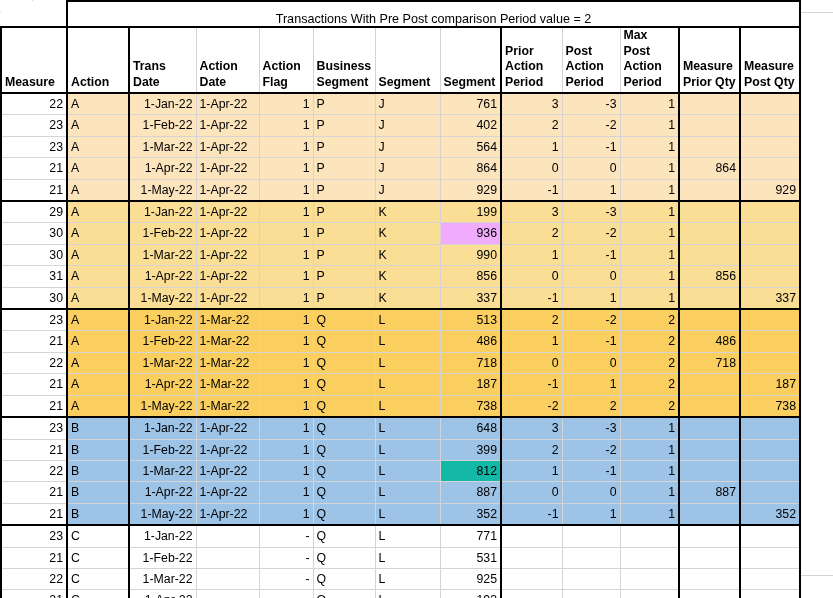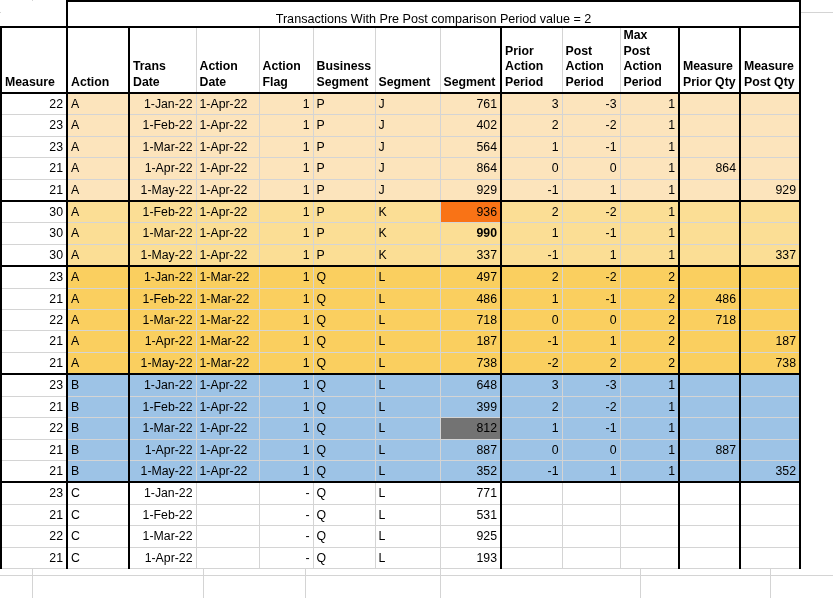--- a/index.html
+++ b/index.html
@@ -222,48 +222,78 @@
           <td class="c-text bold tb-bottom" style="background: rgb(252, 228, 188);">P</td>
           <td class="c-text bold tb-bottom" style="background: rgb(252, 228, 188);">J</td>
           <td class="c-num bold tb-right tb-bottom" style="background: rgb(252, 228, 188);">929</td>
           <td class="c-num bold tb-bottom" style="background: rgb(252, 228, 188);">-1</td>
           <td class="c-num bold tb-bottom" style="background: rgb(252, 228, 188);">1</td>
           <td class="c-num bold tb-right tb-bottom" style="background: rgb(252, 228, 188);">1</td>
           <td class="c-num bold tb-right tb-bottom" style="background: rgb(252, 228, 188);"></td>
           <td class="c-num bold tb-right tb-bottom" style="background: rgb(252, 228, 188);">929</td>
         </tr>
         <tr class="data-row">
+          <td class="c-num opdays-cell tb-left tb-right tb-top">29</td>
+          <td class="c-text tb-right tb-top" style="background: rgb(251, 222, 149);">A</td>
+          <td class="c-num tb-top" style="background: rgb(251, 222, 149);">1-Jan-22</td>
+          <td class="c-text tb-top" style="background: rgb(251, 222, 149);">1-Apr-22</td>
+          <td class="c-num tb-top" style="background: rgb(251, 222, 149);">1</td>
+          <td class="c-text tb-top" style="background: rgb(251, 222, 149);">P</td>
+          <td class="c-text tb-top" style="background: rgb(251, 222, 149);">K</td>
+          <td class="c-num tb-right tb-top" style="background: rgb(251, 222, 149);">199</td>
+          <td class="c-num tb-top" style="background: rgb(251, 222, 149);">3</td>
+          <td class="c-num tb-top" style="background: rgb(251, 222, 149);">-3</td>
+          <td class="c-num tb-right tb-top" style="background: rgb(251, 222, 149);">1</td>
+          <td class="c-num tb-right tb-top" style="background: rgb(251, 222, 149);"></td>
+          <td class="c-num tb-right tb-top" style="background: rgb(251, 222, 149);"></td>
+        </tr>
+        <tr class="data-row">
           <td class="c-num opdays-cell tb-left tb-right">30</td>
           <td class="c-text tb-right" style="background: rgb(251, 222, 149);">A</td>
           <td class="c-num" style="background: rgb(251, 222, 149);">1-Feb-22</td>
           <td class="c-text" style="background: rgb(251, 222, 149);">1-Apr-22</td>
           <td class="c-num" style="background: rgb(251, 222, 149);">1</td>
           <td class="c-text" style="background: rgb(251, 222, 149);">P</td>
           <td class="c-text" style="background: rgb(251, 222, 149);">K</td>
-          <td class="c-num tb-right" style="background: #f97316;">936</td>
+          <td class="c-num tb-right" style="background: #f0abfc;">936</td>
           <td class="c-num" style="background: rgb(251, 222, 149);">2</td>
           <td class="c-num" style="background: rgb(251, 222, 149);">-2</td>
           <td class="c-num tb-right" style="background: rgb(251, 222, 149);">1</td>
           <td class="c-num tb-right" style="background: rgb(251, 222, 149);"></td>
           <td class="c-num tb-right" style="background: rgb(251, 222, 149);"></td>
         </tr>
         <tr class="data-row">
           <td class="c-num opdays-cell tb-left tb-right">30</td>
           <td class="c-text tb-right" style="background: rgb(251, 222, 149);">A</td>
           <td class="c-num" style="background: rgb(251, 222, 149);">1-Mar-22</td>
           <td class="c-text" style="background: rgb(251, 222, 149);">1-Apr-22</td>
           <td class="c-num" style="background: rgb(251, 222, 149);">1</td>
           <td class="c-text" style="background: rgb(251, 222, 149);">P</td>
           <td class="c-text" style="background: rgb(251, 222, 149);">K</td>
-          <td class="c-num tb-right" style="background: rgb(251, 222, 149); font-weight: bold;">990</td>
+          <td class="c-num tb-right" style="background: rgb(251, 222, 149);">990</td>
           <td class="c-num" style="background: rgb(251, 222, 149);">1</td>
           <td class="c-num" style="background: rgb(251, 222, 149);">-1</td>
           <td class="c-num tb-right" style="background: rgb(251, 222, 149);">1</td>
           <td class="c-num tb-right" style="background: rgb(251, 222, 149);"></td>
           <td class="c-num tb-right" style="background: rgb(251, 222, 149);"></td>
+        </tr>
+        <tr class="data-row">
+          <td class="c-num opdays-cell tb-left tb-right">31</td>
+          <td class="c-text bold tb-right" style="background: rgb(251, 222, 149);">A</td>
+          <td class="c-num bold" style="background: rgb(251, 222, 149);">1-Apr-22</td>
+          <td class="c-text bold" style="background: rgb(251, 222, 149);">1-Apr-22</td>
+          <td class="c-num bold" style="background: rgb(251, 222, 149);">1</td>
+          <td class="c-text bold" style="background: rgb(251, 222, 149);">P</td>
+          <td class="c-text bold" style="background: rgb(251, 222, 149);">K</td>
+          <td class="c-num bold tb-right" style="background: rgb(251, 222, 149);">856</td>
+          <td class="c-num bold" style="background: rgb(251, 222, 149);">0</td>
+          <td class="c-num bold" style="background: rgb(251, 222, 149);">0</td>
+          <td class="c-num bold tb-right" style="background: rgb(251, 222, 149);">1</td>
+          <td class="c-num bold tb-right" style="background: rgb(251, 222, 149);">856</td>
+          <td class="c-num bold tb-right" style="background: rgb(251, 222, 149);"></td>
         </tr>
         <tr class="data-row">
           <td class="c-num opdays-cell tb-left tb-right tb-bottom">30</td>
           <td class="c-text bold tb-right tb-bottom" style="background: rgb(251, 222, 149);">A</td>
           <td class="c-num bold tb-bottom" style="background: rgb(251, 222, 149);">1-May-22</td>
           <td class="c-text bold tb-bottom" style="background: rgb(251, 222, 149);">1-Apr-22</td>
           <td class="c-num bold tb-bottom" style="background: rgb(251, 222, 149);">1</td>
           <td class="c-text bold tb-bottom" style="background: rgb(251, 222, 149);">P</td>
           <td class="c-text bold tb-bottom" style="background: rgb(251, 222, 149);">K</td>
           <td class="c-num bold tb-right tb-bottom" style="background: rgb(251, 222, 149);">337</td>
@@ -274,21 +304,21 @@
           <td class="c-num bold tb-right tb-bottom" style="background: rgb(251, 222, 149);">337</td>
         </tr>
         <tr class="data-row">
           <td class="c-num opdays-cell tb-left tb-right tb-top">23</td>
           <td class="c-text tb-right tb-top" style="background: rgb(250, 207, 95);">A</td>
           <td class="c-num tb-top" style="background: rgb(250, 207, 95);">1-Jan-22</td>
           <td class="c-text tb-top" style="background: rgb(250, 207, 95);">1-Mar-22</td>
           <td class="c-num tb-top" style="background: rgb(250, 207, 95);">1</td>
           <td class="c-text tb-top" style="background: rgb(250, 207, 95);">Q</td>
           <td class="c-text tb-top" style="background: rgb(250, 207, 95);">L</td>
-          <td class="c-num tb-right tb-top" style="background: rgb(250, 207, 95);">497</td>
+          <td class="c-num tb-right tb-top" style="background: rgb(250, 207, 95);">513</td>
           <td class="c-num tb-top" style="background: rgb(250, 207, 95);">2</td>
           <td class="c-num tb-top" style="background: rgb(250, 207, 95);">-2</td>
           <td class="c-num tb-right tb-top" style="background: rgb(250, 207, 95);">2</td>
           <td class="c-num tb-right tb-top" style="background: rgb(250, 207, 95);"></td>
           <td class="c-num tb-right tb-top" style="background: rgb(250, 207, 95);"></td>
         </tr>
         <tr class="data-row">
           <td class="c-num opdays-cell tb-left tb-right">21</td>
           <td class="c-text bold tb-right" style="background: rgb(250, 207, 95);">A</td>
           <td class="c-num bold" style="background: rgb(250, 207, 95);">1-Feb-22</td>
@@ -379,21 +409,21 @@
           <td class="c-num tb-right" style="background: rgb(157, 195, 230);"></td>
         </tr>
         <tr class="data-row">
           <td class="c-num opdays-cell tb-left tb-right">22</td>
           <td class="c-text tb-right" style="background: rgb(157, 195, 230);">B</td>
           <td class="c-num" style="background: rgb(157, 195, 230);">1-Mar-22</td>
           <td class="c-text" style="background: rgb(157, 195, 230);">1-Apr-22</td>
           <td class="c-num" style="background: rgb(157, 195, 230);">1</td>
           <td class="c-text" style="background: rgb(157, 195, 230);">Q</td>
           <td class="c-text" style="background: rgb(157, 195, 230);">L</td>
-          <td class="c-num tb-right" style="background: #737373;">812</td>
+          <td class="c-num tb-right" style="background: #14b8a6;">812</td>
           <td class="c-num" style="background: rgb(157, 195, 230);">1</td>
           <td class="c-num" style="background: rgb(157, 195, 230);">-1</td>
           <td class="c-num tb-right" style="background: rgb(157, 195, 230);">1</td>
           <td class="c-num tb-right" style="background: rgb(157, 195, 230);"></td>
           <td class="c-num tb-right" style="background: rgb(157, 195, 230);"></td>
         </tr>
         <tr class="data-row">
           <td class="c-num opdays-cell tb-left tb-right">21</td>
           <td class="c-text bold tb-right" style="background: rgb(157, 195, 230);">B</td>
           <td class="c-num bold" style="background: rgb(157, 195, 230);">1-Apr-22</td>

